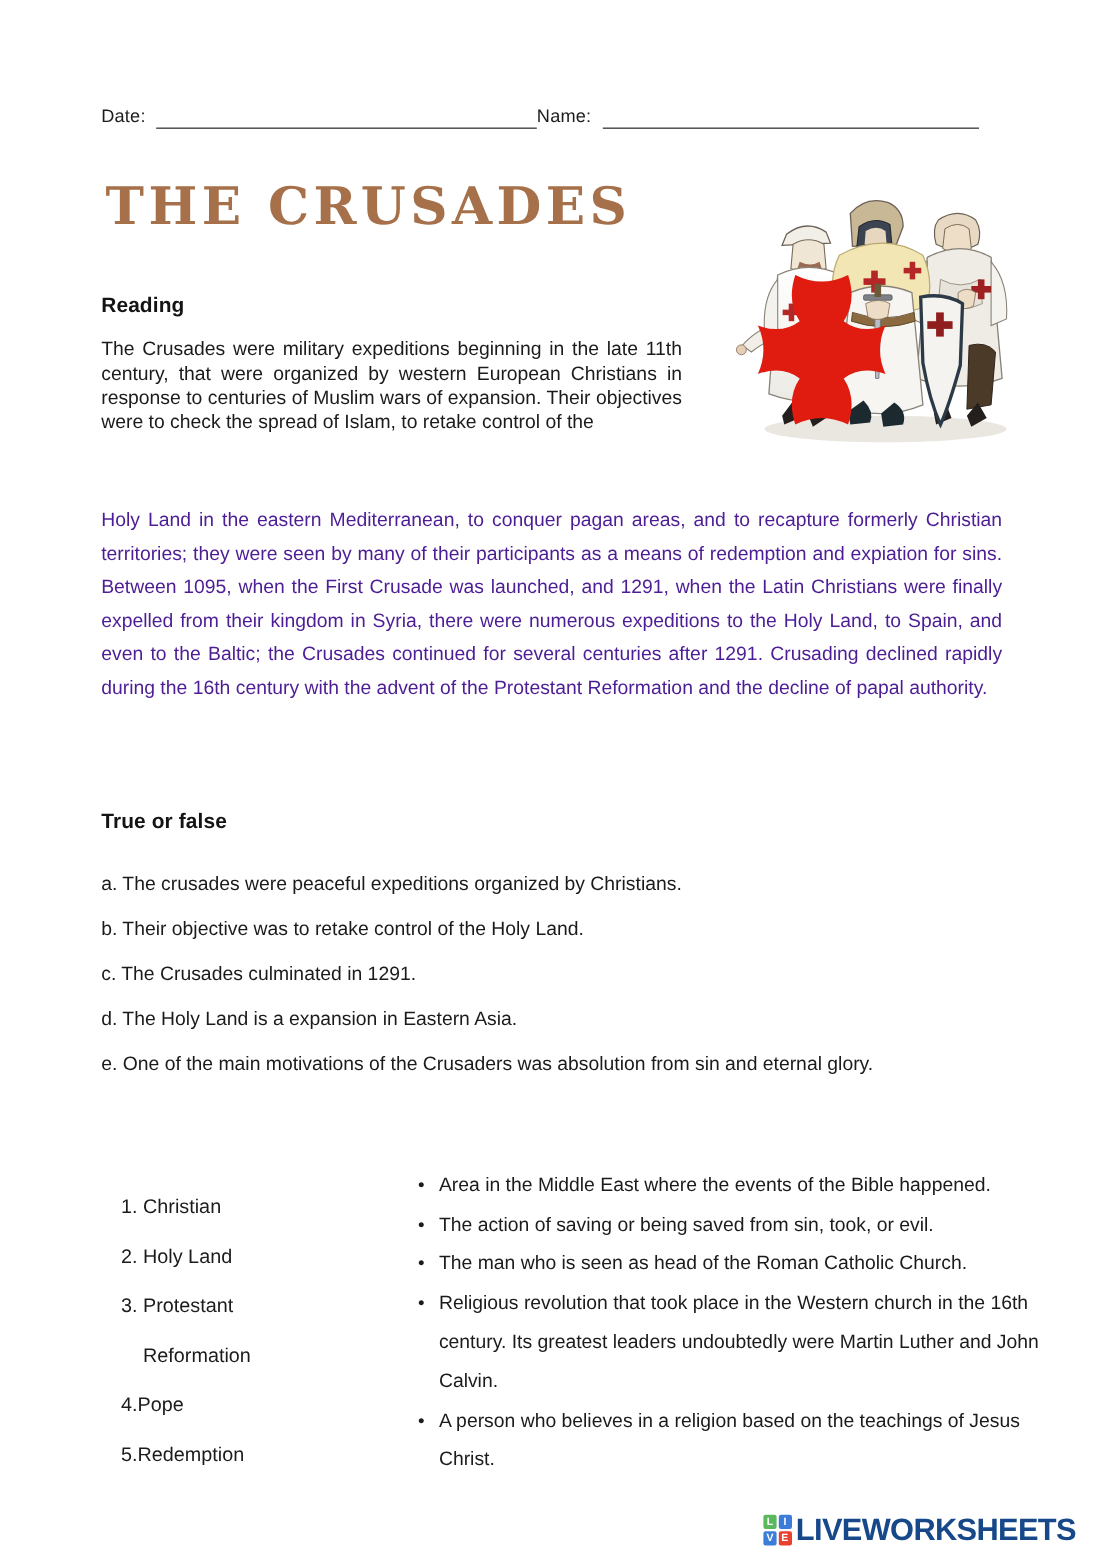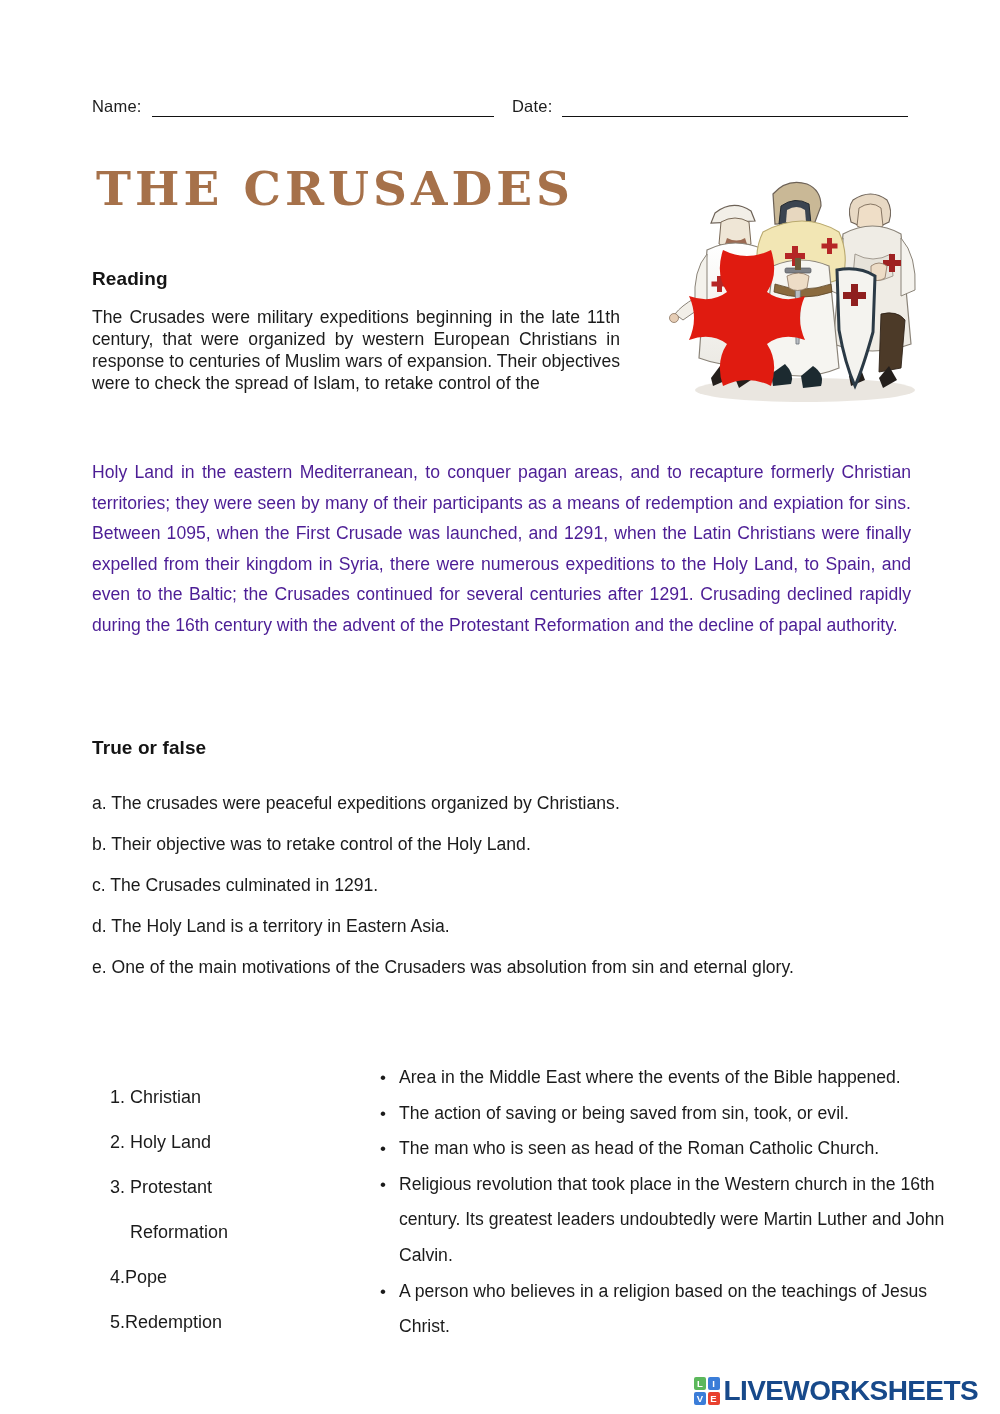--- a/index.html
+++ b/index.html
@@ -199,26 +199,26 @@
     line-height: 1;
     font-family: "Liberation Sans", sans-serif;
   }
 </style>
 </head>
 <body>
 
 <div class="page">
 
   <div class="idrow">
+    <div class="idfield date">
+      <span class="idlabel">Date:</span>
+      <span class="idline"></span>
+    </div>
     <div class="idfield name">
       <span class="idlabel">Name:</span>
-      <span class="idline"></span>
-    </div>
-    <div class="idfield date">
-      <span class="idlabel">Date:</span>
       <span class="idline"></span>
     </div>
   </div>
 
   <div class="title">THE CRUSADES</div>
 
   <div class="illus">
     <svg viewBox="0 0 290 265" xmlns="http://www.w3.org/2000/svg">
       <defs>
         <linearGradient id="robe" x1="0" y1="0" x2="0" y2="1">
@@ -328,21 +328,21 @@
 
   <div class="h-sec" id="h-reading">Reading</div>
   <div class="read-narrow">The Crusades were military expeditions beginning in the late 11th century, that were organized by western European Christians in response to centuries of Muslim wars of expansion. Their objectives were to check the spread of Islam, to retake control of the</div>
   <div class="read-wide">Holy Land in the eastern Mediterranean, to conquer pagan areas, and to recapture formerly Christian territories; they were seen by many of their participants as a means of redemption and expiation for sins. Between 1095, when the First Crusade was launched, and 1291, when the Latin Christians were finally expelled from their kingdom in Syria, there were numerous expeditions to the Holy Land, to Spain, and even to the Baltic; the Crusades continued for several centuries after 1291. Crusading declined rapidly during the 16th century with the advent of the Protestant Reformation and the decline of papal authority.</div>
 
   <div class="h-sec" id="h-tf">True or false</div>
   <div class="tf-list">
     <div class="tf-item">a. The crusades were peaceful expeditions organized by Christians.</div>
     <div class="tf-item">b. Their objective was to retake control of the Holy Land.</div>
     <div class="tf-item">c. The Crusades culminated in 1291.</div>
-    <div class="tf-item">d. The Holy Land is a territory in Eastern Asia.</div>
+    <div class="tf-item">d. The Holy Land is a expansion in Eastern Asia.</div>
     <div class="tf-item">e. One of the main motivations of the Crusaders was absolution from sin and eternal glory.</div>
   </div>
 
   <div class="match-wrap">
     <div class="match-left">
       <div class="m-word">1. Christian</div>
       <div class="m-word">2. Holy Land</div>
       <div class="m-word">3. Protestant</div>
       <div class="m-word">    Reformation</div>
       <div class="m-word">4.Pope</div>

